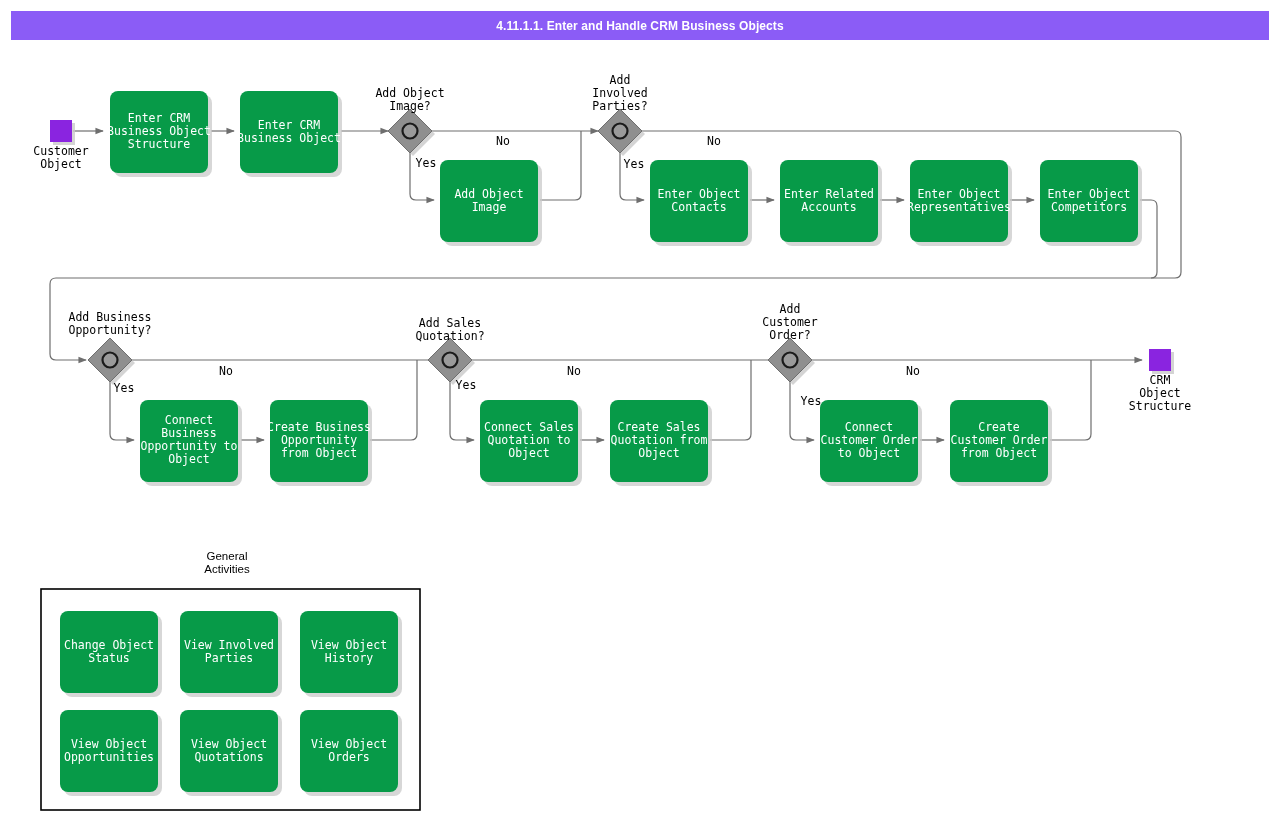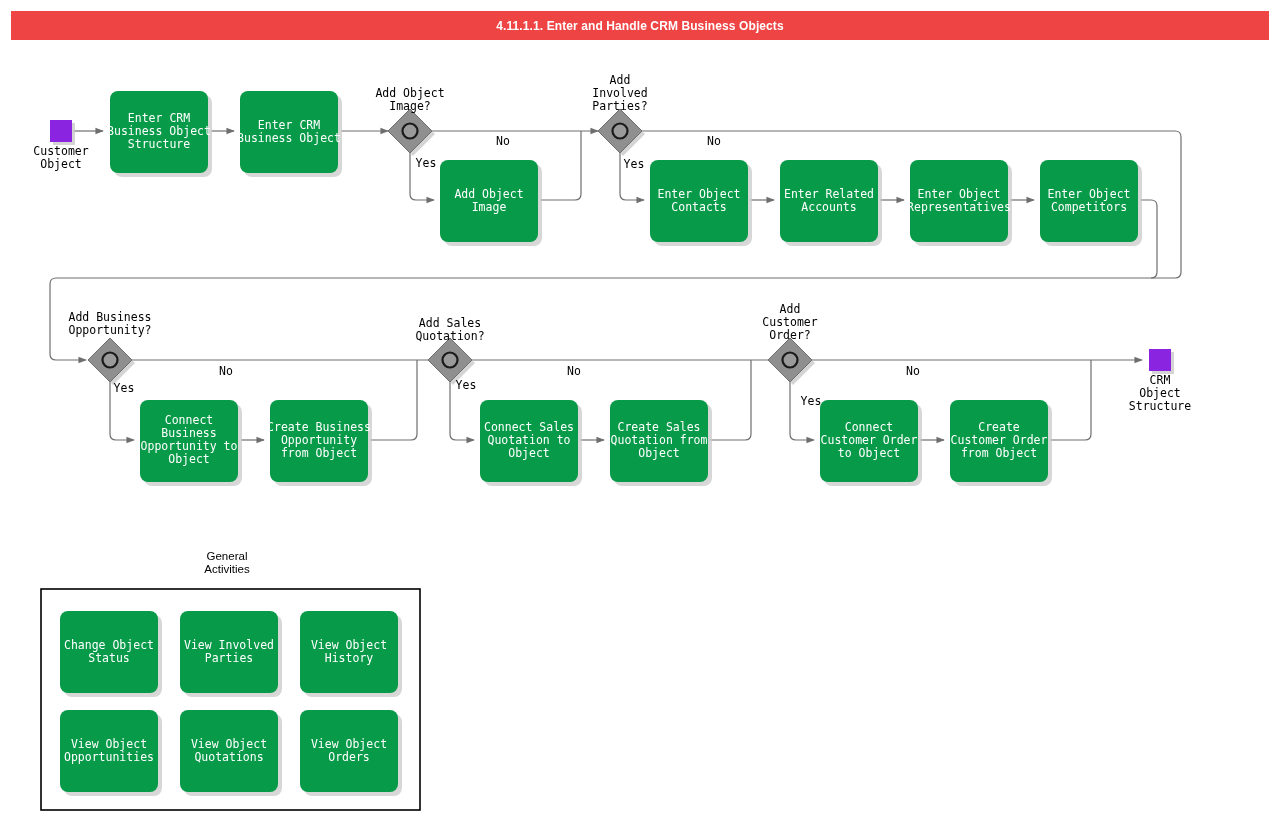--- a/index.html
+++ b/index.html
@@ -18,21 +18,21 @@
     position: relative;
     width: 1280px;
     height: 820px;
   }
   .title-bar {
     position: absolute;
     left: 11px;
     top: 11px;
     width: 1258px;
     height: 29px;
-    background: #ef4444;
+    background: #8b5cf6;
     display: flex;
     align-items: center;
     justify-content: center;
   }
   .title-bar .title-text {
     color: #ffffff;
     font-family: "Liberation Sans", sans-serif;
     font-size: 12px;
     font-weight: bold;
     letter-spacing: 0.1px;

